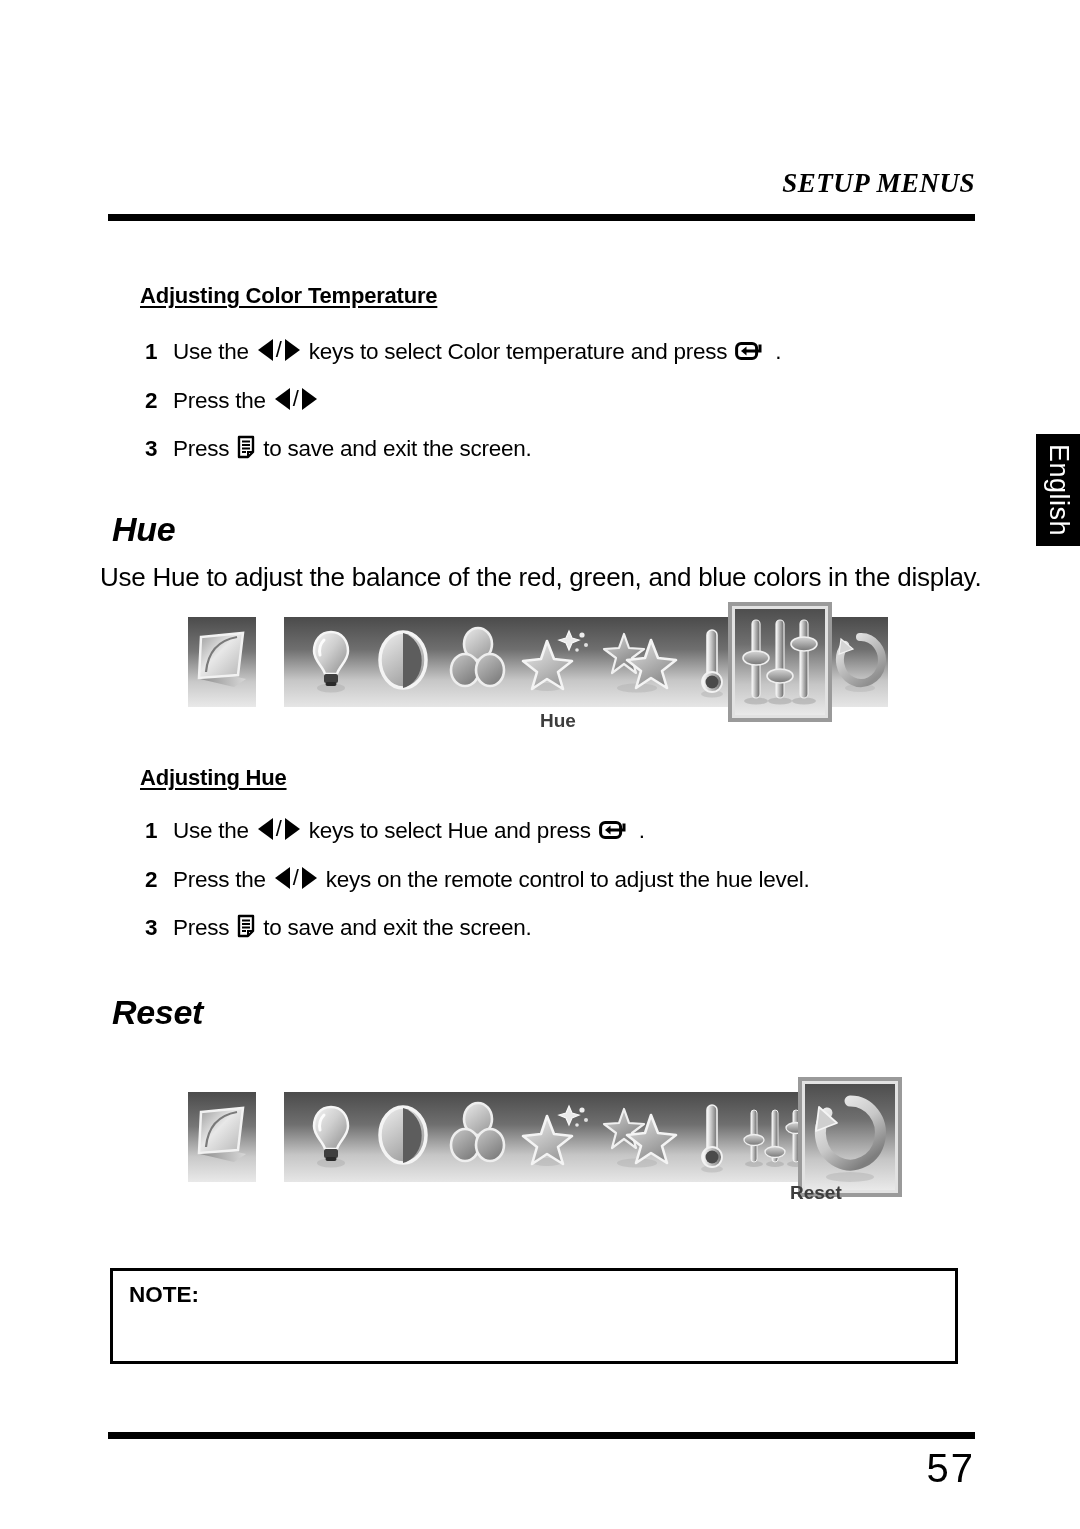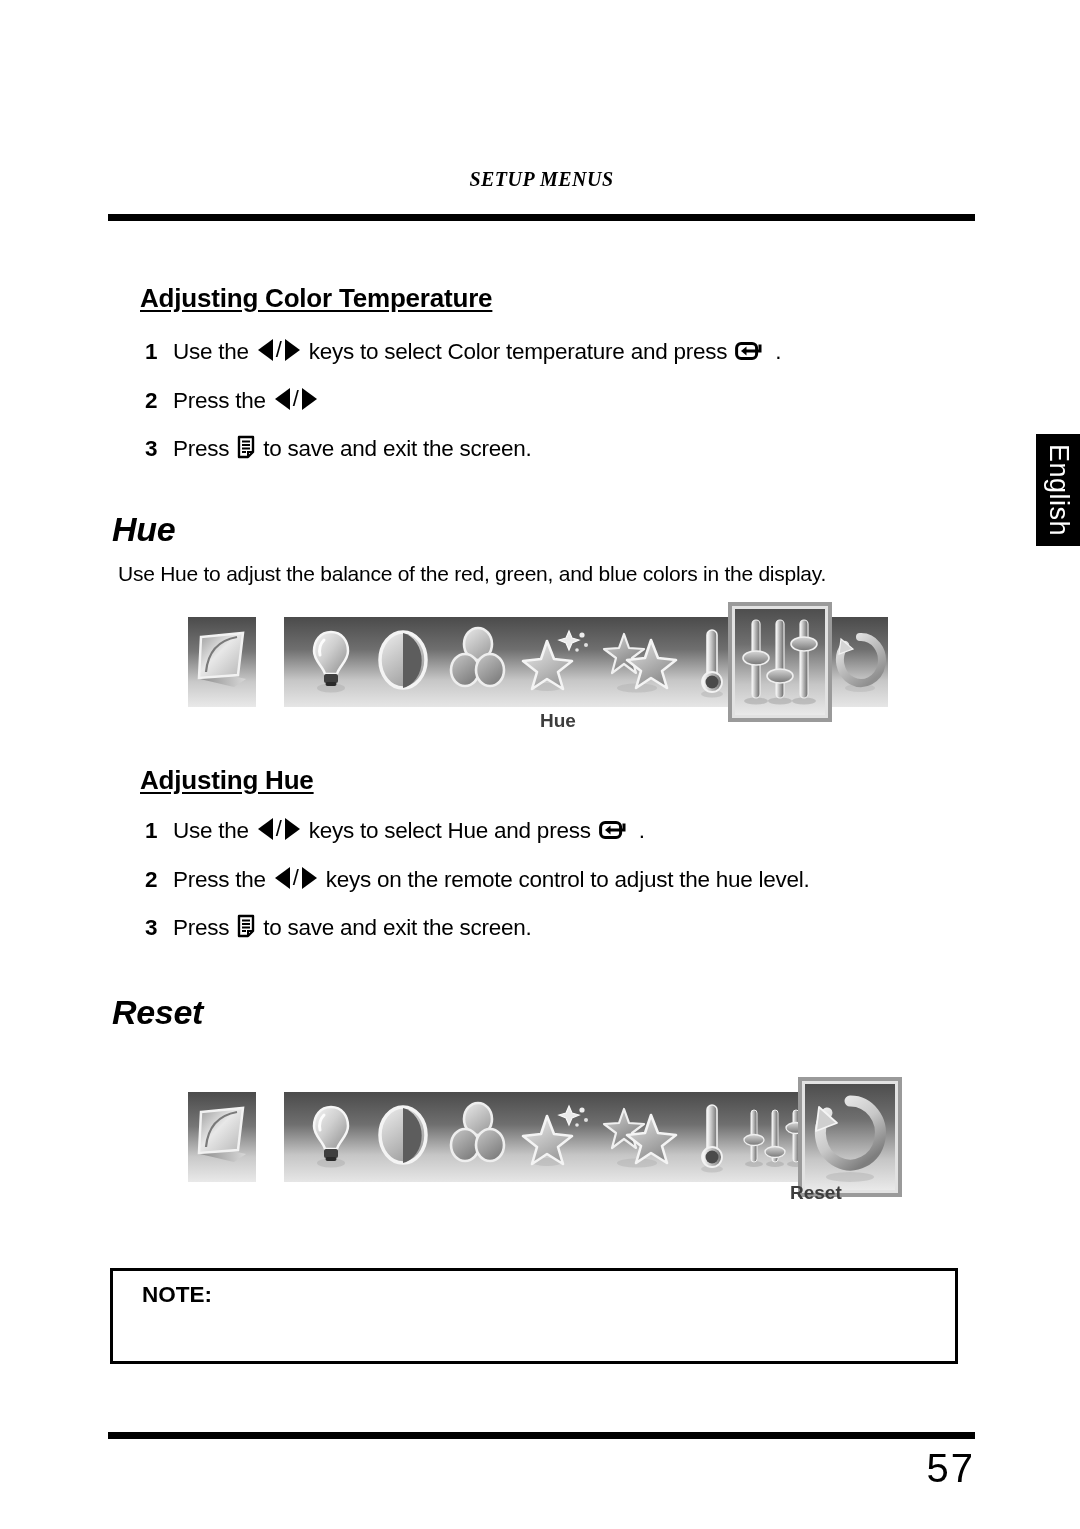--- a/index.html
+++ b/index.html
@@ -21,25 +21,25 @@
     position: absolute;
     inset: 0;
   }
 
   
   .header-title {
     position: absolute;
     left: 108px;
     top: 168px;
     width: 867px;
-    text-align: center;
+    text-align: right;
     font-family: "Liberation Serif", serif;
     font-style: italic;
     font-weight: bold;
-    font-size: 20px;
+    font-size: 27px;
     letter-spacing: 0.5px;
     color: #000;
   }
   .header-rule {
     position: absolute;
     left: 108px;
     top: 214px;
     width: 867px;
     height: 7px;
     background: #000;
@@ -63,40 +63,40 @@
     font-size: 27px;
     font-family: "Liberation Sans", sans-serif;
     letter-spacing: 0.5px;
     line-height: 1;
   }
 
   
   .sub-head {
     position: absolute;
     left: 140px;
-    font-size: 26px;
+    font-size: 22px;
     font-weight: bold;
     text-decoration: underline;
     text-underline-offset: 3px;
     letter-spacing: -0.2px;
     white-space: nowrap;
   }
   .section-head {
     position: absolute;
     left: 112px;
     font-family: "Liberation Sans", sans-serif;
     font-style: italic;
     font-weight: bold;
     font-size: 34px;
     letter-spacing: -0.3px;
   }
   .body-line {
     position: absolute;
-    left: 118px;
-    font-size: 21px;
+    left: 100px;
+    font-size: 26px;
     letter-spacing: -0.25px;
     white-space: nowrap;
   }
   .step {
     position: absolute;
     left: 145px;
     font-size: 22.5px;
     letter-spacing: -0.25px;
     white-space: nowrap;
     display: flex;
@@ -143,21 +143,21 @@
 
   
   .note-box {
     position: absolute;
     left: 110px;
     top: 1268px;
     width: 848px;
     height: 96px;
     border: 3px solid #000;
     box-sizing: border-box;
-    padding: 10px 14px 0 29px;
+    padding: 10px 14px 0 16px;
   }
   .note-label {
     font-size: 22.5px;
     font-weight: bold;
     line-height: 1.25;
   }
   .note-text {
     font-size: 22.5px;
     line-height: 1.3;
     letter-spacing: -0.3px;

